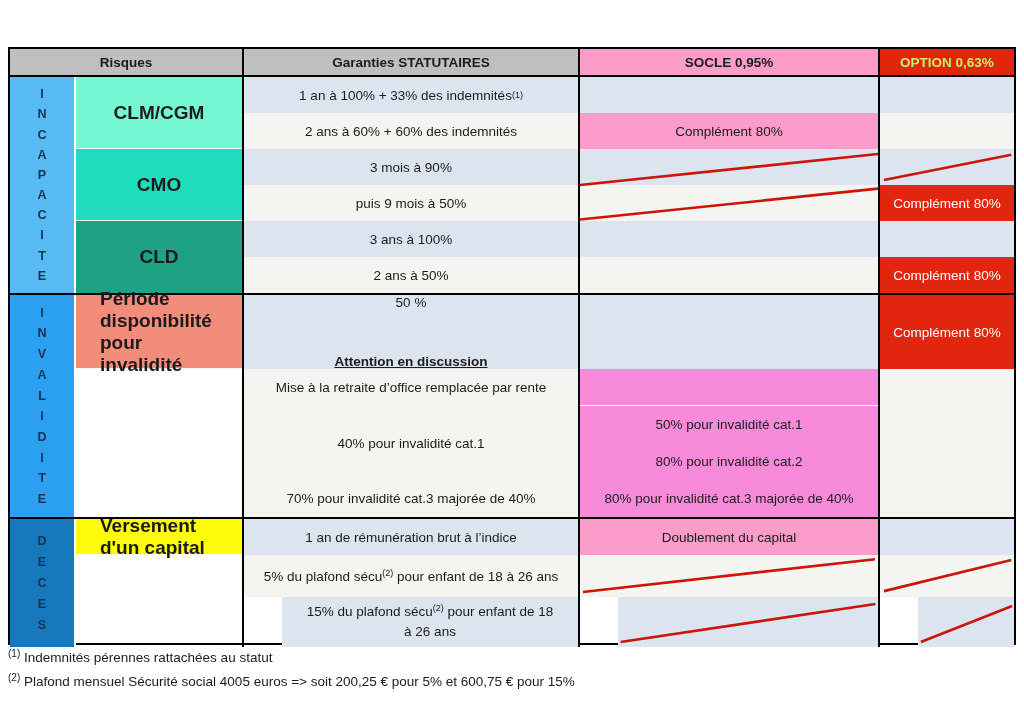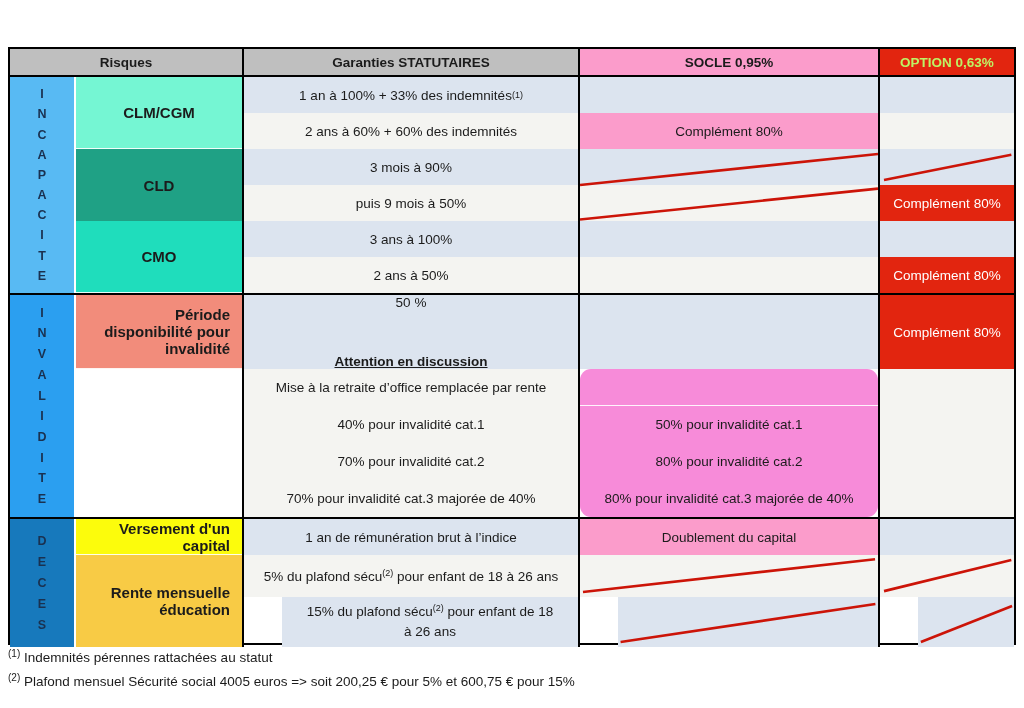--- a/index.html
+++ b/index.html
@@ -50,39 +50,39 @@
     color: var(--letters-navy, #1A3150);
     padding: 4px 0;
   }
   .col-cat { width: 168px; border-right: 2px solid #000; }
   .col-gar { width: 336px; border-right: 2px solid #000; }
   .col-socle { width: 300px; border-right: 2px solid #000; }
   .col-opt { width: 134px; }
 
   .cat {
     display: flex; align-items: center; justify-content: center;
-    text-align: right; font-weight: bold; font-size: 15px;
-    padding: 0 12px; flex: none;
+    text-align: left; font-weight: bold; font-size: 19px;
+    padding: 0 24px; flex: none;
   }
   .cat-sep { border-bottom: 1px solid rgba(255,255,255,.9); }
 
   .cell {
     display: flex; align-items: center; justify-content: center;
     text-align: center; font-size: 13.5px;
     flex: none; position: relative;
   }
   .h36 { height: 36px; } .h37 { height: 37px; } .h42 { height: 42px; }
   .h50 { height: 50px; margin-left: 38px; } .h72 { height: 72px; } .h74 { height: 74px; } .h148 { height: 148px; }
   .bg-b { background: var(--row-blue, #DCE4EF); }
   .bg-w { background: var(--row-white, #F4F4F1); }
   .pinkcell { background: var(--socle-pink, #FB9CCB); }
   .redcell { background: var(--option-red, #E3250E); color: #fff; }
   .stack { flex-direction: column; justify-content: space-between; align-items: stretch; }
   .stack > .cell { width: 100%; }
-  .pinkblock { background: var(--invalid-pink, #F78BD9); border-radius: 11px; }
+  .pinkblock { background: var(--invalid-pink, #F78BD9); }
   .slot-sep { border-bottom: 1px solid rgba(255,255,255,.9); }
   .underl { text-decoration: underline; font-weight: bold; }
   sup { font-size: 9px; vertical-align: super; line-height: 0; }
   .wrapcell { padding: 0 24px; line-height: 1.45; }
 
   .strike { position: absolute; left: 0; top: 0; width: 100%; height: 100%; pointer-events: none; }
   .strike line { stroke: var(--strike-red, #C9180A); stroke-width: 2.6px; vector-effect: non-scaling-stroke; }
 
   .footnotes { position: absolute; left: 8px; top: 650px; font-size: 13.5px; }
   .fn { margin-bottom: 9px; }
@@ -115,22 +115,22 @@
           <span>P</span>
           <span>A</span>
           <span>C</span>
           <span>I</span>
           <span>T</span>
           <span>E</span>
         </div>
 
       <div class="col col-cat">
         <div class="cat h72 cat-sep" style="background:var(--clm-aqua,#75F6D3)">CLM/CGM</div>
+        <div class="cat h72 cat-sep" style="background:var(--cmo-teal,#1FDDBC)">CMO</div>
         <div class="cat h72" style="background:var(--cld-green,#1FA185)">CLD</div>
-        <div class="cat h72 cat-sep" style="background:var(--cmo-teal,#1FDDBC)">CMO</div>
       </div>
 
       <div class="col col-gar">
         <div class="cell h36 bg-b">
           <span>1 an à 100% + 33% des indemnités</span>
             <sup>(1)</sup>
         </div>
         <div class="cell h36 bg-w">2 ans à 60% + 60% des indemnités</div>
         <div class="cell h36 bg-b">3 mois à 90%</div>
         <div class="cell h36 bg-w">puis 9 mois à 50%</div>
@@ -186,21 +186,20 @@
       </div>
 
       <div class="col col-gar">
         <div class="cell h74 bg-b stack">
           <div class="cell">50 %</div>
           <div class="cell underl">Attention en discussion</div>
         </div>
         <div class="cell h148 bg-w stack" style="padding:0">
           <div class="cell h37">Mise à la retraite d’office remplacée par rente</div>
           <div class="cell h37">40% pour invalidité cat.1</div>
-          <div class="cell h37">70% pour invalidité cat.2</div>
           <div class="cell h37">70% pour invalidité cat.3 majorée de 40%</div>
         </div>
       </div>
 
       <div class="col col-socle">
         <div class="cell h74 bg-b"></div>
         <div class="cell h148 pinkblock stack" style="padding:0">
           <div class="cell h37 slot-sep"></div>
           <div class="cell h37">50% pour invalidité cat.1</div>
           <div class="cell h37">80% pour invalidité cat.2</div>
@@ -218,21 +217,20 @@
       <div class="col col-letters" style="background:var(--deces-blue,#1779BC); padding:8px 0">
           <span>D</span>
           <span>E</span>
           <span>C</span>
           <span>E</span>
           <span>S</span>
         </div>
 
       <div class="col col-cat">
         <div class="cat h36 cat-sep" style="background:var(--capital-yellow,#FCFC0C)">Versement d'un capital</div>
-        <div class="cat" style="background:var(--rente-gold,#F8CB45); height:92px">Rente mensuelle éducation</div>
       </div>
 
       <div class="col col-gar">
         <div class="cell h36 bg-b">1 an de rémunération brut à l’indice</div>
         <div class="cell h42 bg-w">
           <span><span>5% du plafond sécu</span><sup>(2)</sup><span> pour enfant de 18 à 26 ans</span></span>
         </div>
         <div class="cell h50 bg-b wrapcell">
           <span><span>15% du plafond sécu</span><sup>(2)</sup><span> pour enfant de 18 à 26 ans</span></span>
         </div>

